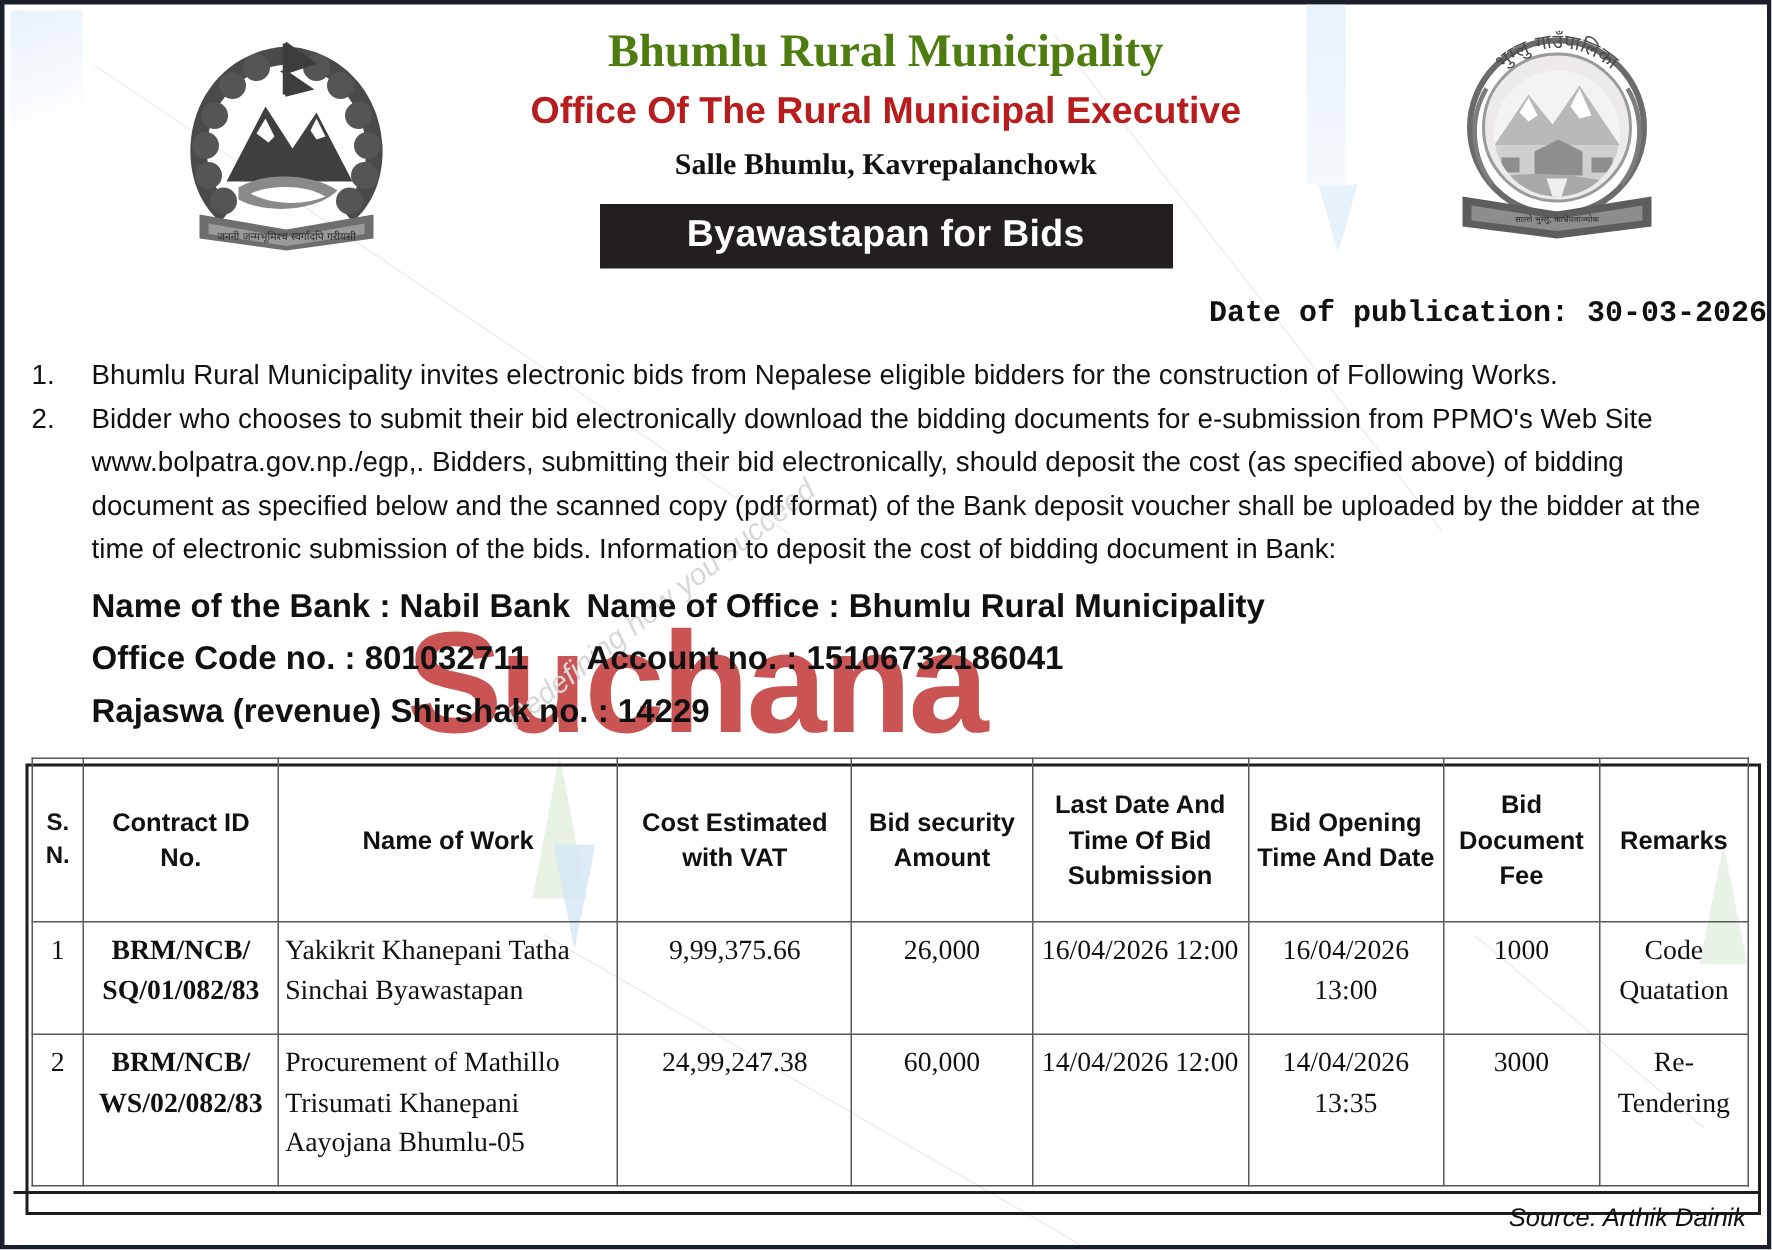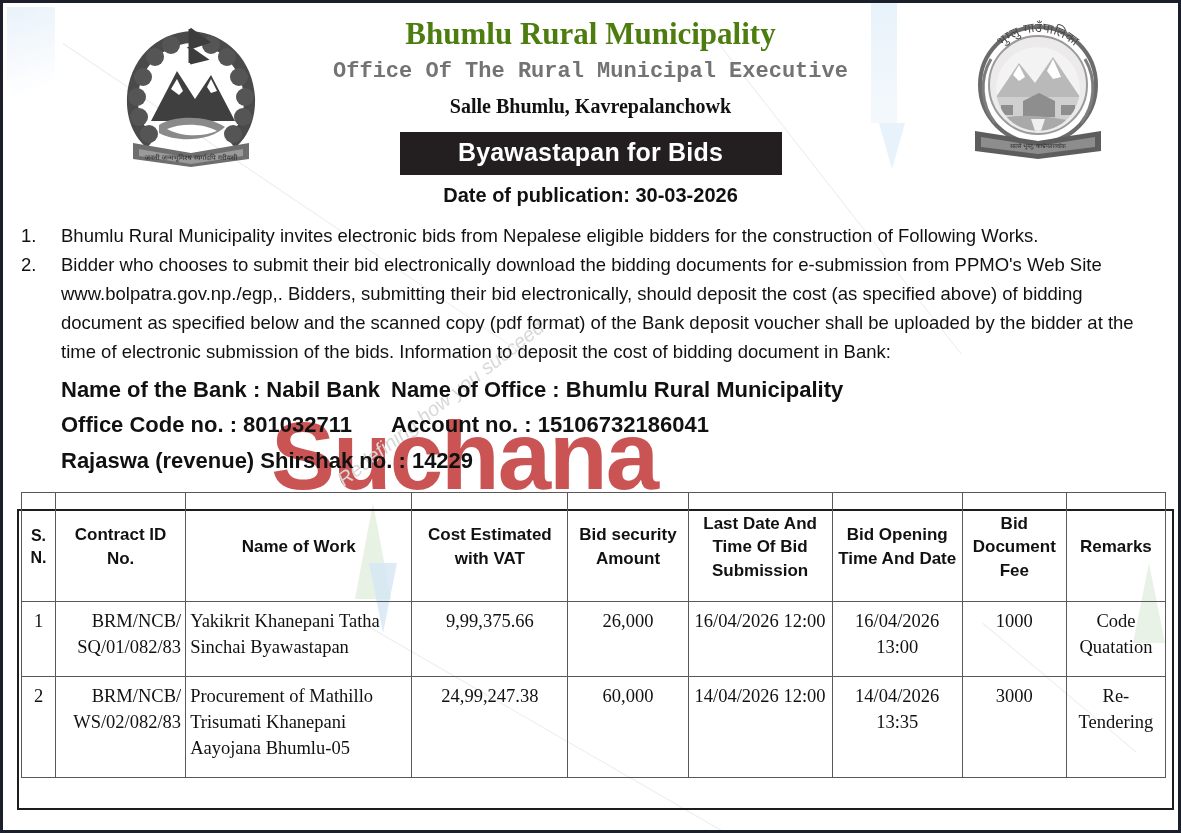--- a/index.html
+++ b/index.html
@@ -119,26 +119,26 @@
   }
   .hdr-title {
     font-family: "Liberation Serif", serif;
     font-weight: 700;
     font-size: 31px;
     line-height: 1.12;
     color: #4d7c0f;
     margin: 0;
   }
   .hdr-sub1 {
-    font-family: Liberation Mono, monospace;
-    font-weight: 700;
-    font-size: 22px;
+    font-family: Liberation Sans, sans-serif;
+    font-weight: 700;
+    font-size: 25px;
     line-height: 1.2;
     margin: 7px 0 0 0;
-    color: #737373;
+    color: #b91c1c;
   }
   .hdr-sub2 {
     font-family: "Liberation Serif", serif;
     font-weight: 700;
     font-size: 20px;
     line-height: 1.25;
     margin: 9px 0 0 0;
     color: #111;
   }
   .hdr-sub3 {
@@ -160,26 +160,26 @@
     color: #ffffff;
     font-family: "Liberation Sans", sans-serif;
     font-weight: 700;
     font-size: 25px;
     padding: 6px 0 8px 0;
     width: 382px;
     text-align: center;
     letter-spacing: .2px;
   }
   .pubdate {
-    margin-top: 9px;
-    font-family: Liberation Sans, sans-serif;
+    margin-top: 19px;
+    font-family: Liberation Mono, monospace;
     font-weight: 700;
     font-size: 20px;
     color: #111;
-    text-align: center;
+    text-align: right;
   }
 
   
   .logo {
     position: absolute;
     z-index: 3;
   }
   .logo-left  { left: 104px; top: 14px; width: 168px; height: 156px; }
   .logo-right { left: 958px; top: 16px; width: 154px; height: 146px; }
 
@@ -251,21 +251,21 @@
     color: #111;
   }
   table.bid thead th.sn { font-size: 16px; }
   table.bid tbody td {
     font-family: "Liberation Serif", serif;
     font-size: 18.5px;
     line-height: 1.42;
     color: #111;
   }
   td.c-sn     { text-align: center; font-size: 17px; }
-  td.c-cid    { text-align: right; }
+  td.c-cid    { text-align: center; font-weight: bold; }
   td.c-work   { text-align: left; padding-left: 10px; }
   td.c-cost   { text-align: center; }
   td.c-sec    { text-align: center; }
   td.c-last   { text-align: center; }
   td.c-open   { text-align: center; }
   td.c-fee    { text-align: center; }
   td.c-rem    { text-align: center; }
 
   tr.row1 td { height: 62px; }
   tr.row2 td { height: 88px; }
@@ -476,14 +476,18 @@
           <td class="c-sec">60,000</td>
           <td class="c-last">14/04/2026 12:00</td>
           <td class="c-open">14/04/2026 13:35</td>
           <td class="c-fee">3000</td>
           <td class="c-rem">Re- Tendering</td>
         </tr>
       </tbody>
     </table>
   </div>
 
+  <div class="footer">
+    <div class="footer-rule"></div>
+    <div class="footer-src">Source: Arthik Dainik</div>
+  </div>
 
 </div>
 
 </body></html>

